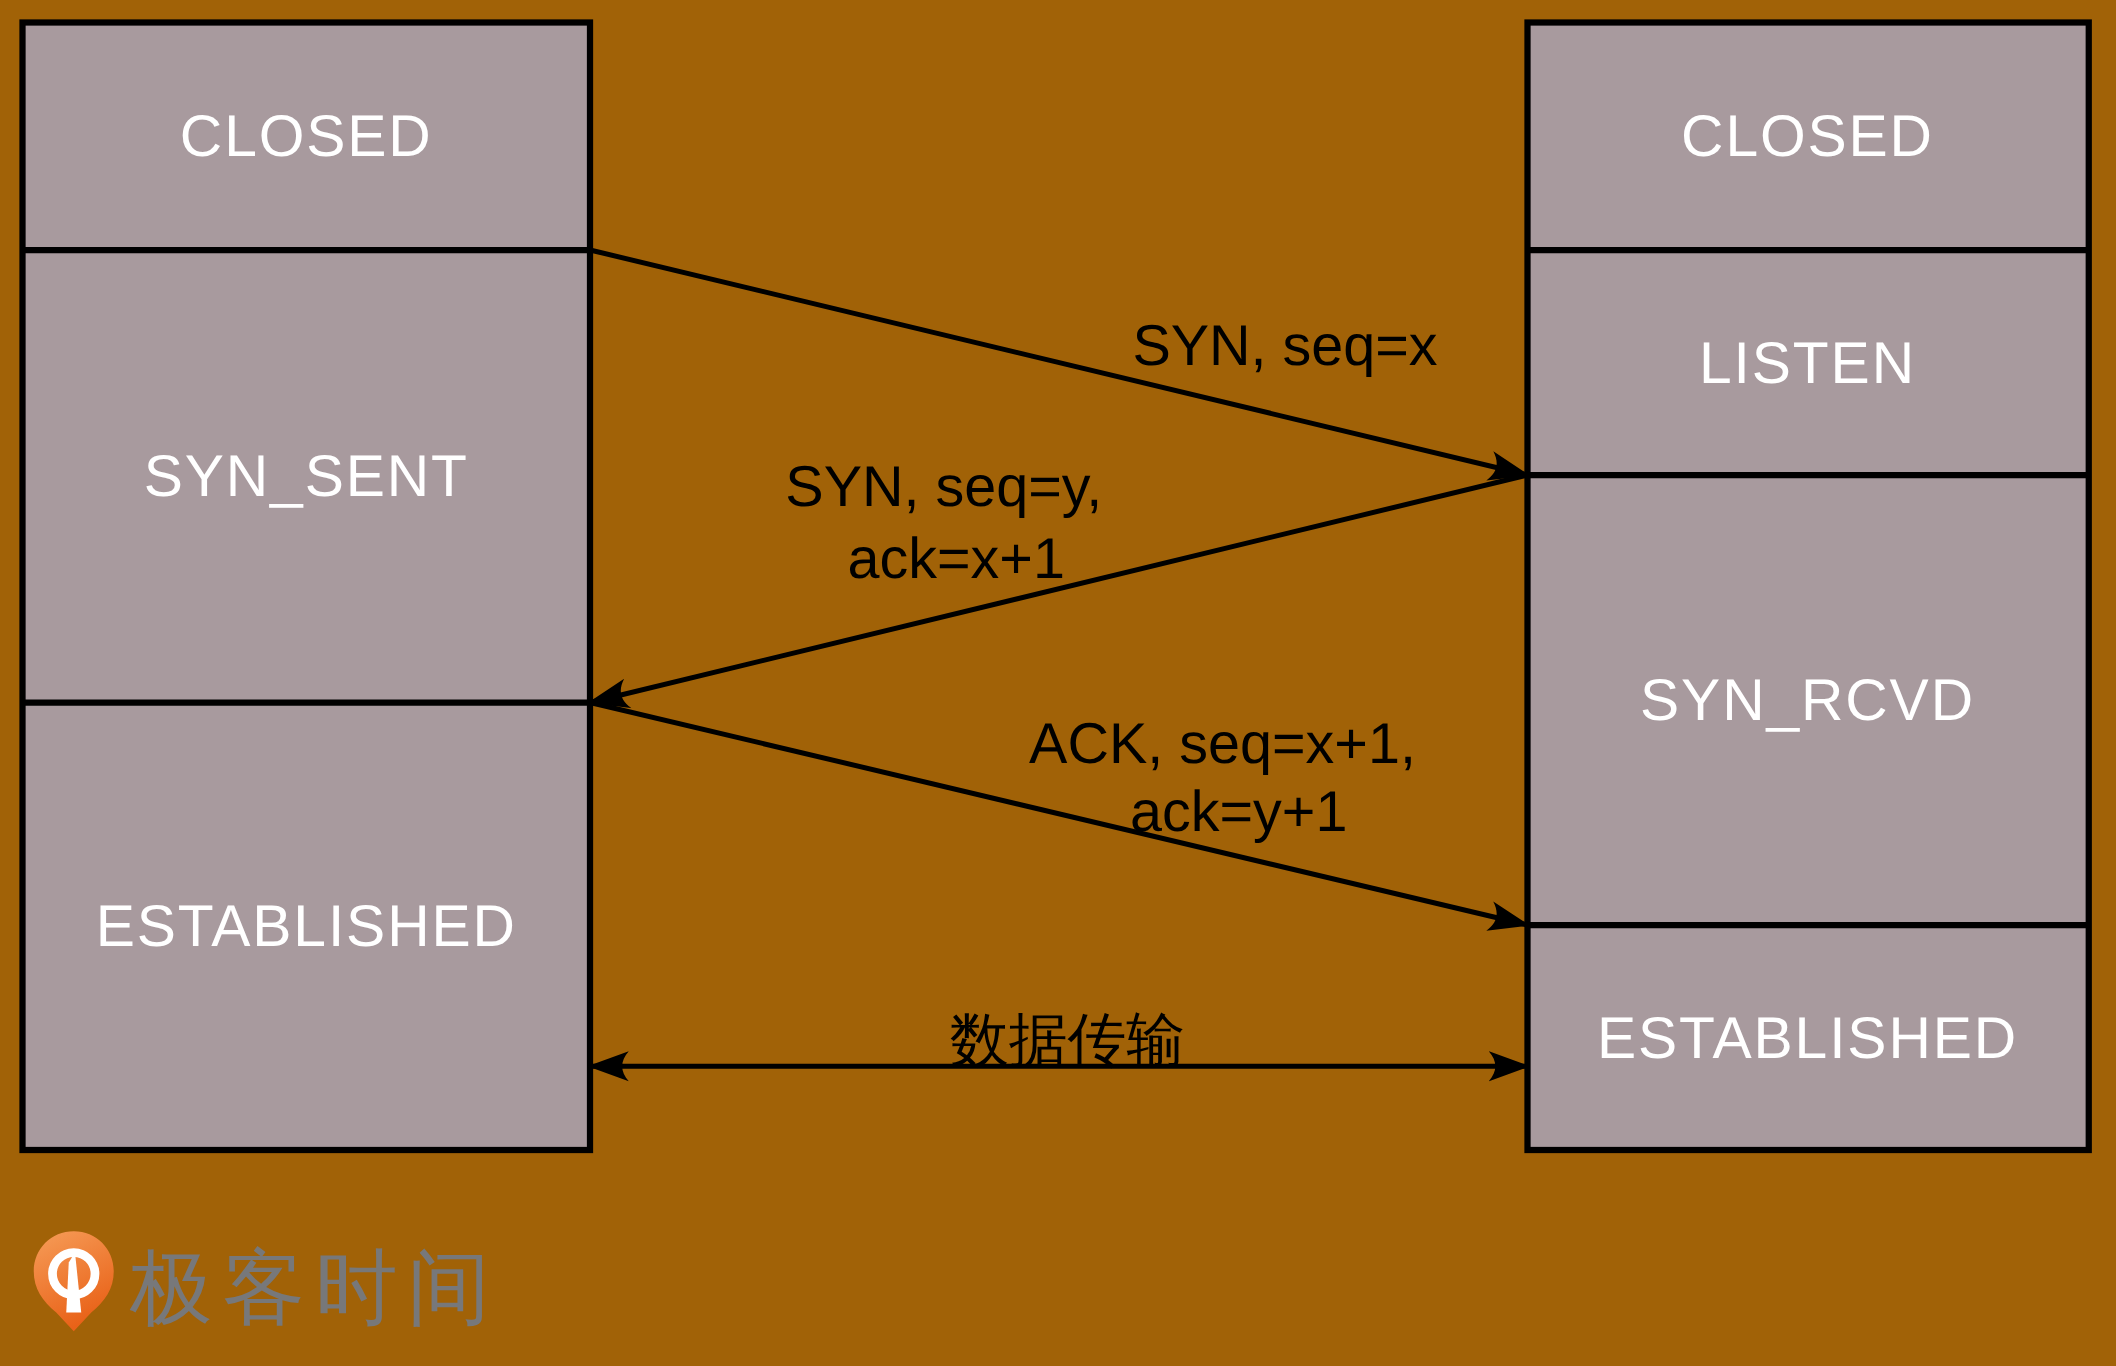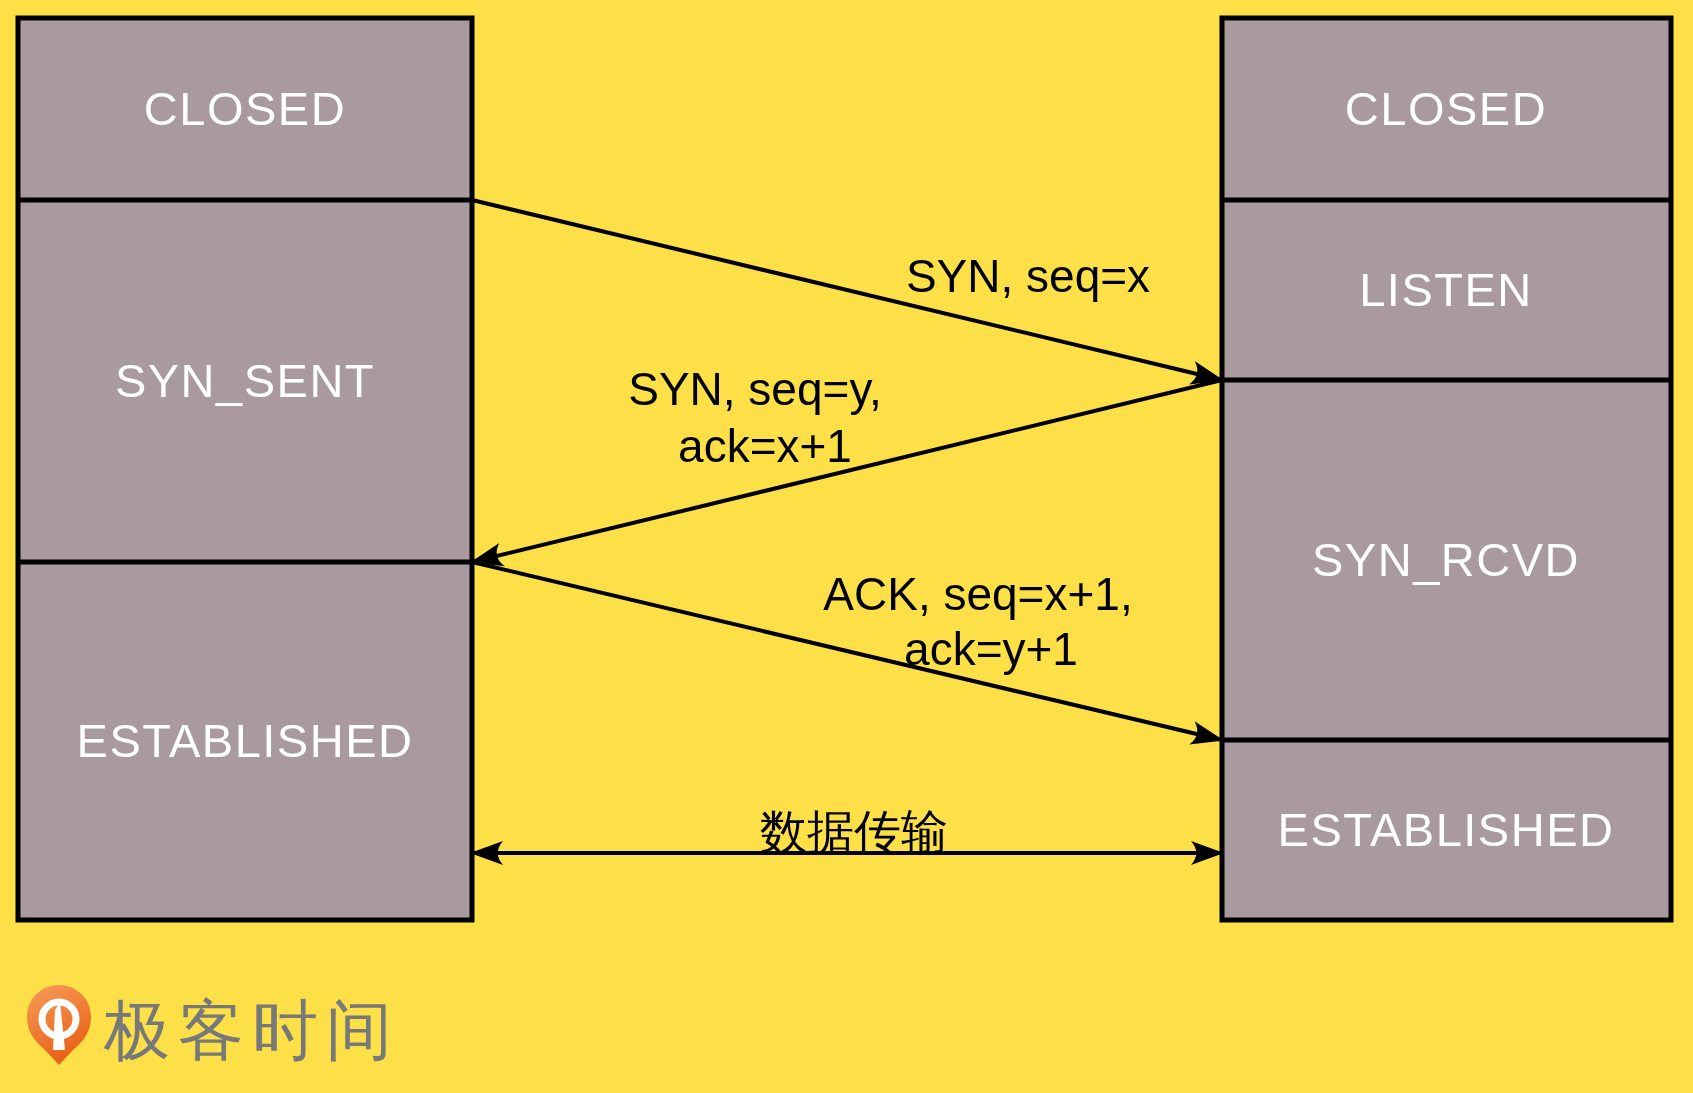--- a/index.html
+++ b/index.html
@@ -4,21 +4,21 @@
 <style>
   html, body {
     margin: 0;
     padding: 0;
     background: #ffffff;
   }
   .canvas {
     position: relative;
     width: 1693px;
     height: 1093px;
-    background: #fde047;
+    background: #a16207;
     font-family: "Liberation Sans", sans-serif;
   }
   svg { display: block; width: 1693px; height: 1093px; }
 
   .state-col    { stroke: #000000; stroke-width: 5; }
   .divider      { stroke: #000000; stroke-width: 5; }
   .msg-arrow    { stroke: #000000; stroke-width: 4; fill: none; }
   .state-label  { font-size: 47px; letter-spacing: 1.5px; text-anchor: middle; }
   .msg-label    { font-size: 46px; text-anchor: middle; }
   .cjk-label    { font-size: 47px; text-anchor: middle; }

